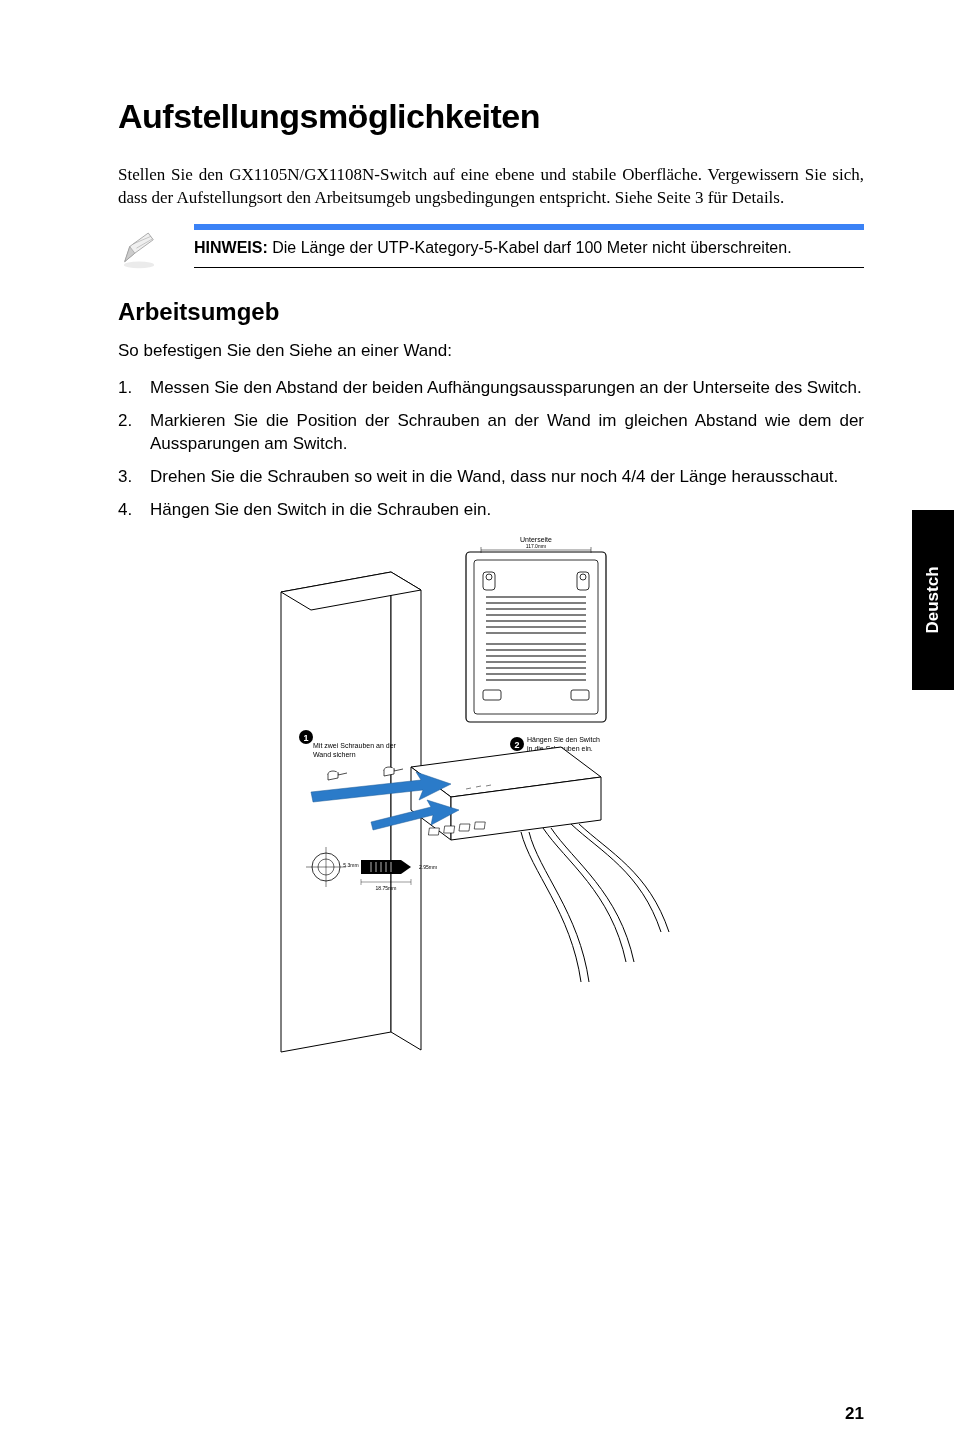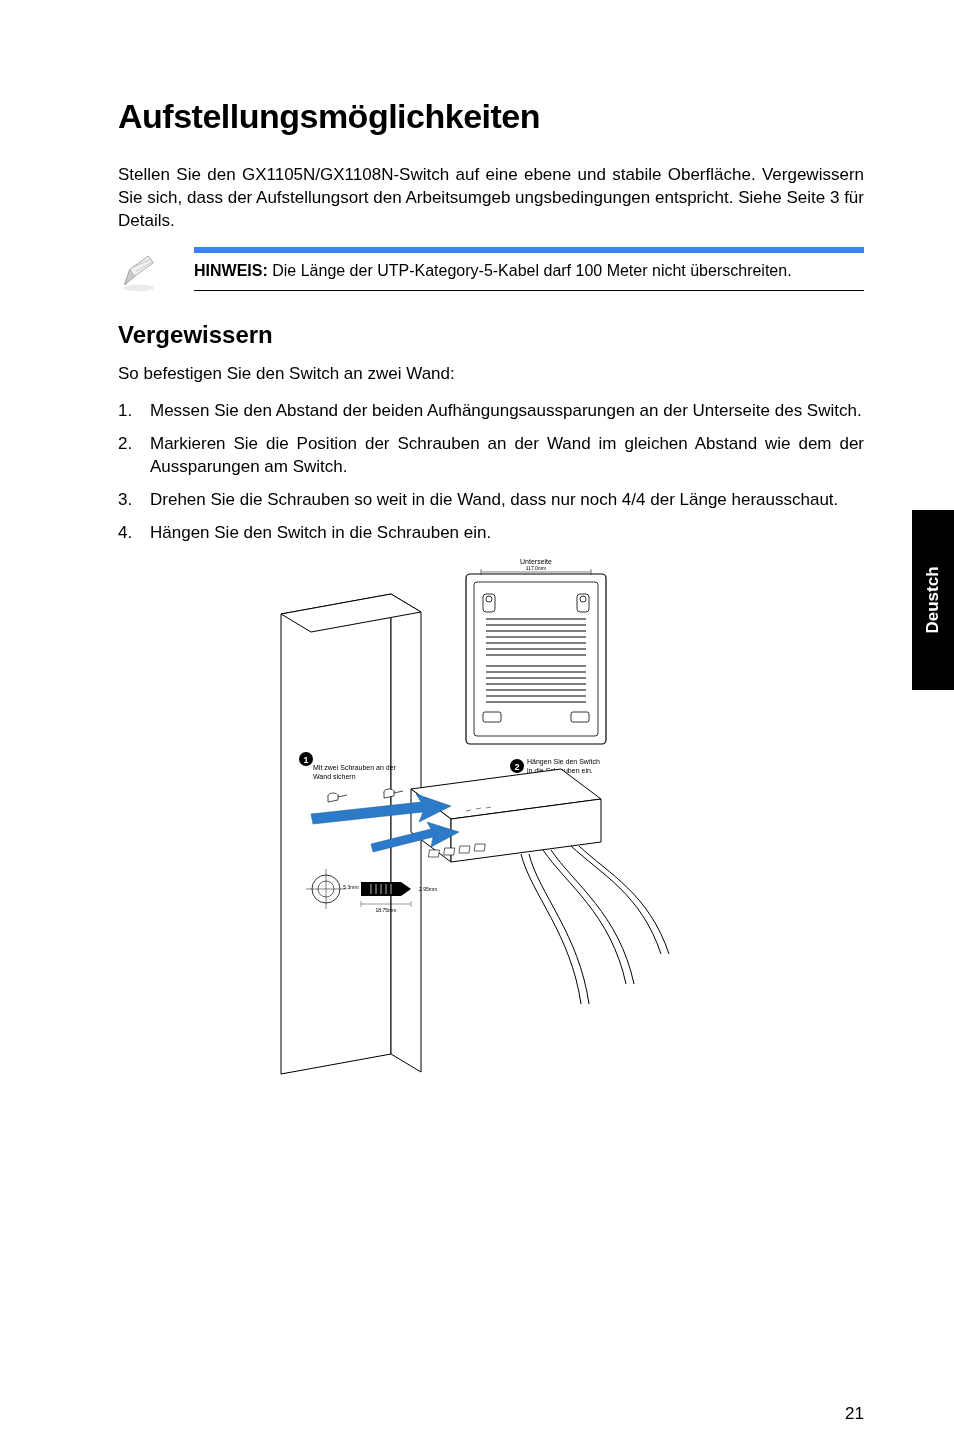--- a/index.html
+++ b/index.html
@@ -30,20 +30,21 @@
     h2 {
       font-size: 24px;
       font-weight: bold;
       margin-bottom: 14px;
     }
     .para {
       font-size: 17px;
       line-height: 1.35;
       text-align: justify;
       margin-bottom: 14px;
+      font-family: Liberation Serif, serif;
     }
     .note-box {
       display: flex;
       align-items: flex-start;
       margin: 14px 0 24px 0;
     }
     .note-icon {
       width: 58px;
       flex-shrink: 0;
       padding-top: 4px;
@@ -137,21 +138,21 @@
       position: relative;
     }
     .footer-title {
       font-size: 17px;
       font-weight: bold;
     }
     .page-num {
       position: absolute;
       right: 0;
       font-size: 17px;
-      font-weight: normal;
+      font-weight: bold;
     }
     .svg-label {
       font-size: 7px;
       font-family: Arial, sans-serif;
     }
     .svg-label-tiny {
       font-size: 5px;
       font-family: Arial, sans-serif;
     }
   </style>
@@ -173,22 +174,22 @@
         <line x1="22" y1="24" x2="41" y2="13" stroke="#888" stroke-width="0.5"></line>
       </svg>
     </div>
     <div class="note-text-wrap">
       <p class="note-text">
         <b>HINWEIS:</b><span> Die Länge der UTP-Kategory-5-Kabel darf 100 Meter nicht überschreiten.</span>
       </p>
     </div>
   </div>
 
-  <h2>Vergewissern</h2>
-  <p class="instr">So befestigen Sie den Switch an zwei Wand:</p>
+  <h2>Arbeitsumgeb</h2>
+  <p class="instr">So befestigen Sie den Siehe an einer Wand:</p>
 
   <ol>
     <li>Messen Sie den Abstand der beiden Aufhängungsaussparungen an der Unterseite des Switch.</li>
     <li>Markieren Sie die Position der Schrauben an der Wand im gleichen Abstand wie dem der Aussparungen am Switch.</li>
     <li>Drehen Sie die Schrauben so weit in die Wand, dass nur noch 4/4 der Länge herausschaut.</li>
     <li>Hängen Sie den Switch in die Schraubеn ein.</li>
   </ol>
 
   <div class="figure-wrap">
     <svg class="figure-svg" viewBox="0 0 440 540">

